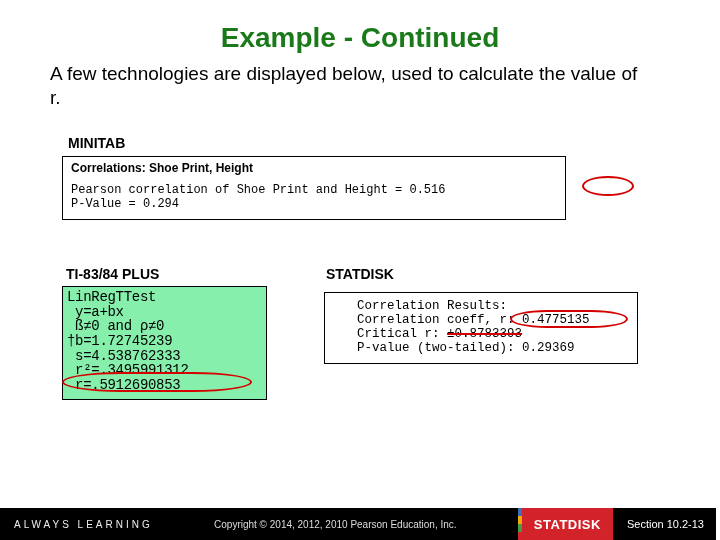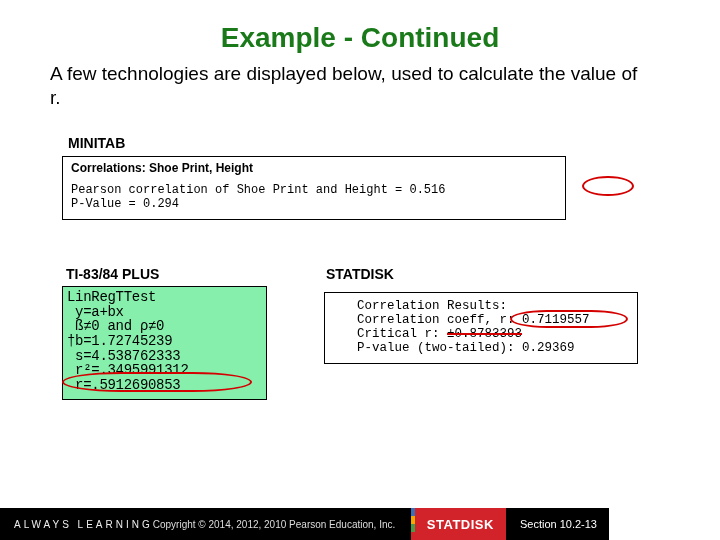--- a/index.html
+++ b/index.html
@@ -12,23 +12,23 @@
   .minitab-box .corr-title { font-size: 12px; font-weight: bold; margin-bottom: 8px; }
   .minitab-box .line { font-family: "Courier New", monospace; font-size: 12px; white-space: nowrap; }
   .circle1 { position: absolute; border: 2px solid #d40000; border-radius: 50%; }
   .ti-label { position: absolute; top: 266px; left: 66px; font-size: 14px; font-weight: bold; color: #000; }
   .ti-box { position: absolute; top: 286px; left: 62px; width: 205px; border: 1.5px solid #000; background: #86efac; padding: 3px 4px 6px 4px; }
   .ti-box pre { font-family: "Courier New", monospace; font-size: 14px; line-height: 1.05; letter-spacing: -0.3px; white-space: pre; }
   .sd-label { position: absolute; top: 266px; left: 326px; font-size: 14px; font-weight: bold; color: #000; }
   .sd-box { position: absolute; top: 292px; left: 324px; width: 314px; border: 1.5px solid #000; background: #fff; padding: 6px 8px 8px 8px; }
   .sd-box .line { font-family: "Courier New", monospace; font-size: 12.5px; white-space: nowrap; margin-left: 24px; }
   .strike { text-decoration: line-through; text-decoration-color: #d40000; text-decoration-thickness: 2px; }
-  .footer { position: absolute; bottom: 0; left: 0; width: 609px; height: 32px; background: #000; display: flex; align-items: center; color: #fff; }
+  .footer { position: absolute; bottom: 0; left: 0; width: 716px; height: 32px; background: #000; display: flex; align-items: center; color: #fff; }
   .footer .al { margin-left: 14px; font-size: 10px; letter-spacing: 3px; color: #eee; }
-  .footer .copy { flex: 1; font-size: 10px; color: #ddd; }
+  .footer .copy { flex: 1; text-align: center; font-size: 10px; color: #ddd; }
   .footer .pblock { display: flex; align-items: center; height: 100%; }
   .footer .pearson { background: #d2232a; color: #fff; font-size: 13px; font-weight: bold; letter-spacing: 0.5px; padding: 0 12px; height: 100%; display: flex; align-items: center; }
   .footer .psep { height: 100%; width: 4px; display: flex; flex-direction: column; }
   .footer .psep div { flex: 1; }
   .footer .sec { font-size: 11px; color: #fff; padding: 0 12px 0 14px; }
 </style>
 </head>
 <body>
 
 <div class="slide">
@@ -58,21 +58,21 @@
  s=4.538762333
  r²=.3495991312
  r=.5912690853</pre>
   </div>
   <div class="circle1" style="top:372px; left:62px; width:190px; height:20px; border-radius:50%/80%;"></div>
 
   <div class="sd-label">STATDISK</div>
   <div class="sd-box">
     <div class="line">Correlation Results:</div>
     <div class="line">
-      <span>Correlation coeff, </span><span>r: 0.7119557</span>
+      <span>Correlation coeff, </span><span>r: 0.4775135</span>
     </div>
     <div class="line">
       <span>Critical r: </span><span class="strike">±0.8783393</span>
     </div>
     <div class="line">P-value (two-tailed): 0.29369</div>
   </div>
   <div class="circle1" style="top:310px; left:510px; width:118px; height:18px; border-radius:50%/80%;"></div>
 
   <div class="footer">
     <div class="al">ALWAYS LEARNING</div>

